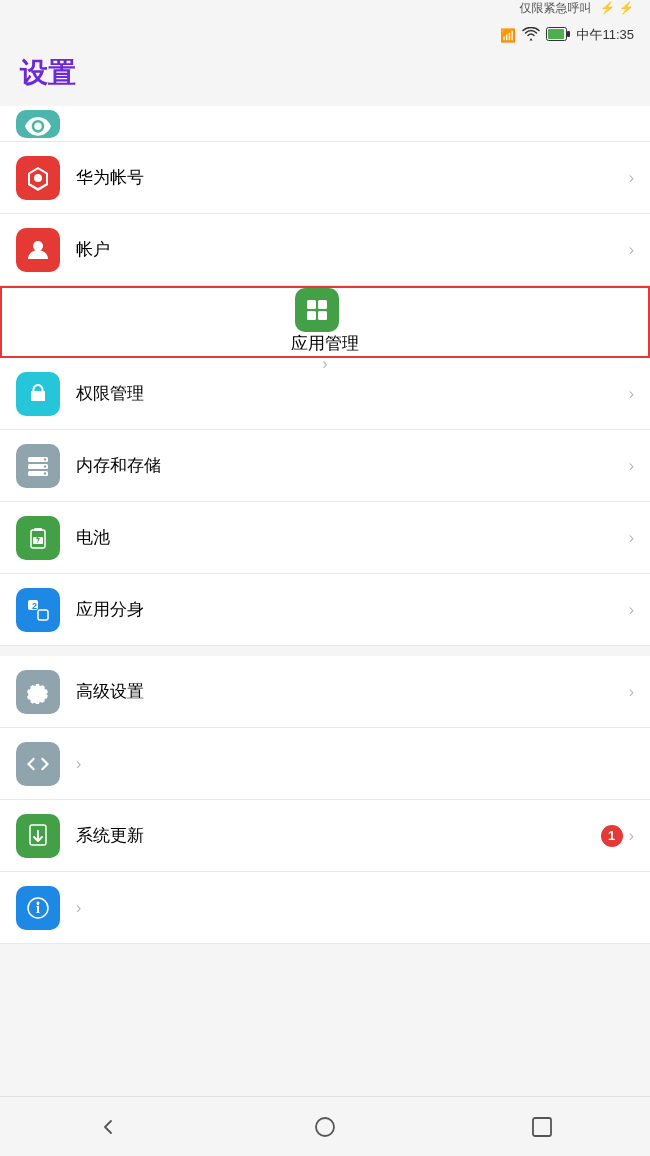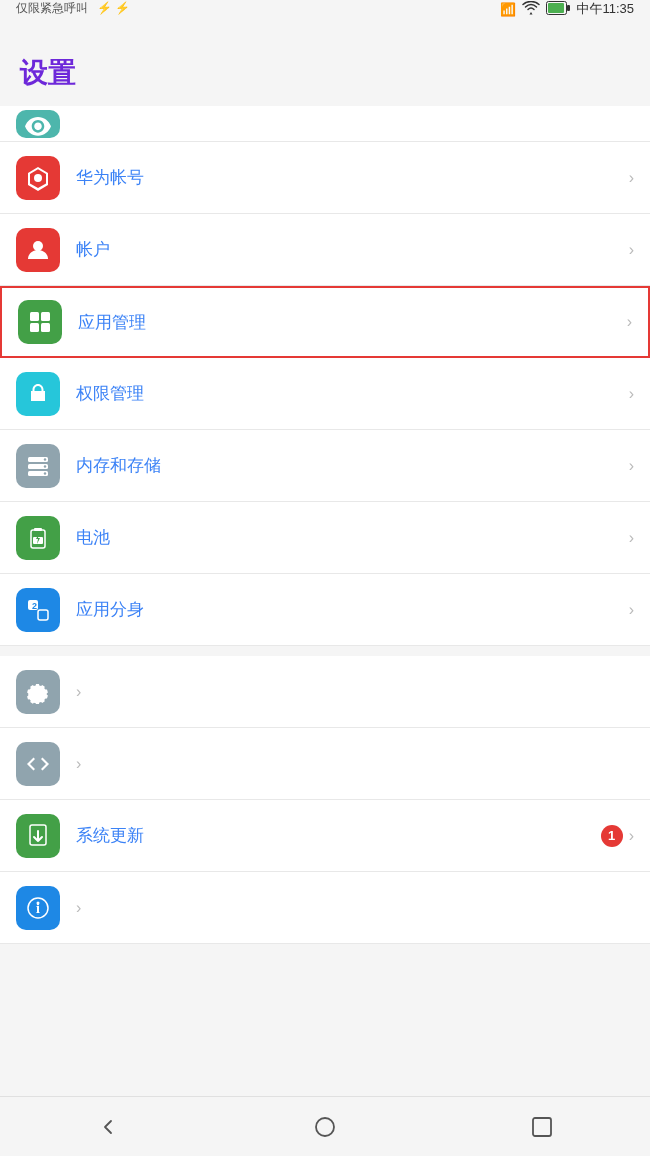--- a/index.html
+++ b/index.html
@@ -11,25 +11,26 @@
       overflow: hidden;
       position: relative;
     }
 
     
     .status-bar {
       width: 100%;
       height: 44px;
       background: #f5f5f5;
       display: flex;
-      align-items: flex-start;
+      align-items: flex-end;
       justify-content: space-between;
       padding: 0 16px;
       font-size: 13px;
       color: #333;
+      flex-direction: column;
     }
     .status-left { font-size: 12px; color: #555; }
     .status-right {
       display: flex;
       align-items: center;
       gap: 6px;
       font-size: 13px;
       font-weight: 500;
     }
 
@@ -56,20 +57,21 @@
       background: #fff;
       border-bottom: 1px solid #e8e8e8;
       cursor: pointer;
       position: relative;
     }
 
     .settings-item.highlighted {
       border: 2px solid #e53935;
       background: #fff;
       z-index: 2;
+      flex-direction: column;
     }
 
     .item-icon {
       width: 44px;
       height: 44px;
       border-radius: 10px;
       display: flex;
       align-items: center;
       justify-content: center;
       margin-right: 16px;
@@ -77,21 +79,21 @@
     }
 
     .item-icon svg {
       width: 26px;
       height: 26px;
     }
 
     .item-label {
       flex: 1;
       font-size: 17px;
-      color: #3b82f6;
+      color: #000000;
     }
 
     .item-right {
       display: flex;
       align-items: center;
       gap: 6px;
     }
 
     .chevron {
       color: #bbb;
@@ -303,20 +305,21 @@
 
   <div class="separator"></div>
 
   <div class="settings-item">
     <div class="item-icon bg-gray">
       <svg width="26" height="26" viewBox="0 0 26 26" fill="white">
         <path d="M13 9a4 4 0 1 0 0 8 4 4 0 0 0 0-8zm-1 4a1 1 0 1 1 2 0 1 1 0 0 1-2 0z"></path>
         <path d="M21.7 14.4l1.2-1-.9-3-1.5.2a7 7 0 0 0-1.2-1.4l.5-1.4-2.6-1.8-1.1 1a7 7 0 0 0-1.8-.4L14 5h-3l-.3 1.6a7 7 0 0 0-1.8.4l-1.1-1L5.2 7.8l.5 1.4a7 7 0 0 0-1.2 1.4L3 10.4l-.9 3 1.2 1a7 7 0 0 0 0 2l-1.2 1 .9 3 1.5-.2a7 7 0 0 0 1.2 1.4l-.5 1.4 2.6 1.8 1.1-1a7 7 0 0 0 1.8.4L11 25h3l.3-1.6a7 7 0 0 0 1.8-.4l1.1 1 2.6-1.8-.5-1.4a7 7 0 0 0 1.2-1.4l1.5.2.9-3-1.2-1a7 7 0 0 0 0-2z"></path>
       </svg>
     </div>
+    <span class="item-label">高级设置</span>
     <div class="item-right">
       <span class="chevron">›</span>
     </div>
   </div>
 
   <div class="settings-item">
     <div class="item-icon bg-gray">
       <svg width="26" height="26" viewBox="0 0 26 26" fill="white">
         <path d="M5 13l5-5-1.5-1.5L2 13l6.5 6.5L10 18l-5-5zm16 0l-5 5 1.5 1.5L24 13l-6.5-6.5L16 8l5 5z"></path>
         <path d="M9 16l-1.5-1.5 4-4-4-4L9 5l5.5 5.5L9 16z" fill="none"></path>

